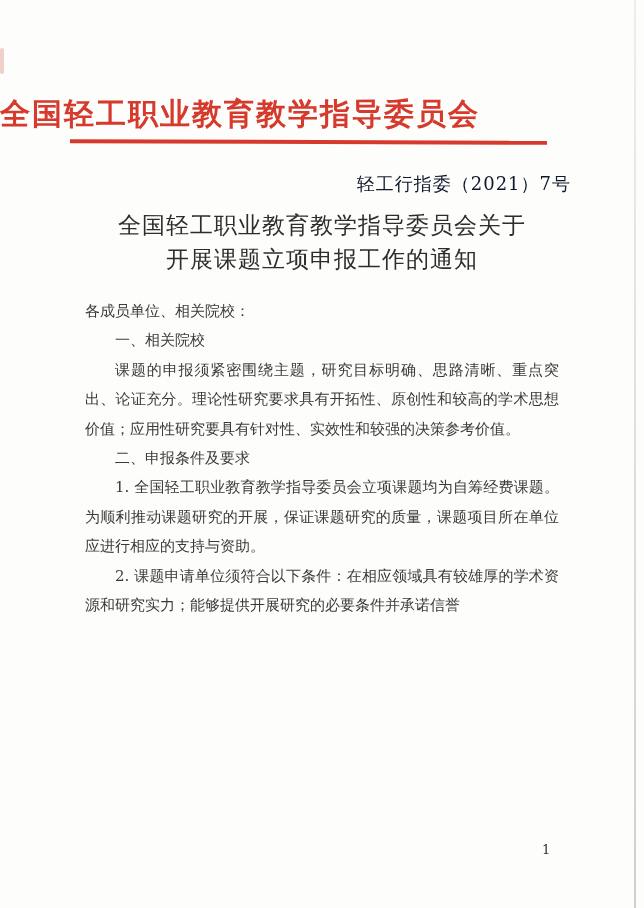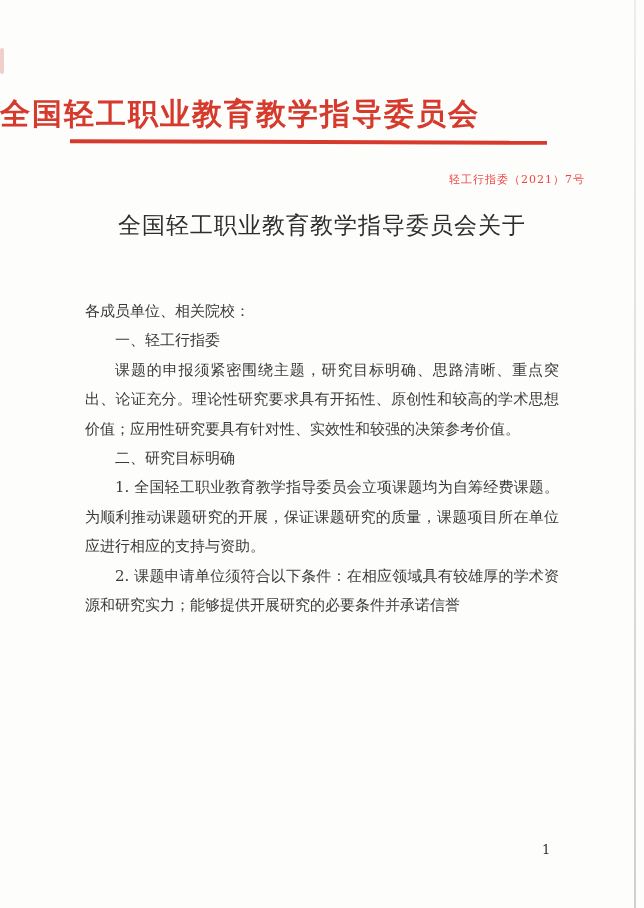--- a/index.html
+++ b/index.html
@@ -33,24 +33,24 @@
     top: 140px;
     left: 70px;
     width: 477px;
     height: 4px;
     background: #d63a2c;
     transform: rotate(0.2deg);
   }
   .doc-number {
     position: absolute;
     top: 172px;
-    right: 59px;
-    font-size: 11px;
+    right: 73px;
+    font-size: 18px;
     letter-spacing: 1px;
-    color: #ef4444;
+    color: #0f172a;
     white-space: nowrap;
   }
   .doc-title {
     position: absolute;
     top: 208px;
     left: 0;
     width: 100%;
     margin: 0;
     text-align: center;
     font-size: 23px;
@@ -110,27 +110,28 @@
 <div class="page">
 
   <div class="letterhead">全国轻工职业教育教学指导委员会</div>
 
   <div class="red-rule"></div>
 
   <div class="doc-number">轻工行指委（2021）7号</div>
 
   <h1 class="doc-title">
     <span>全国轻工职业教育教学指导委员会关于</span><br>
+    <span>开展课题立项申报工作的通知</span>
   </h1>
 
   <div class="body-text">
     <p class="salutation">各成员单位、相关院校：</p>
-    <p class="para">一、轻工行指委</p>
+    <p class="para">一、相关院校</p>
     <p class="para">课题的申报须紧密围绕主题，研究目标明确、思路清晰、重点突出、论证充分。理论性研究要求具有开拓性、原创性和较高的学术思想价值；应用性研究要具有针对性、实效性和较强的决策参考价值。</p>
-    <p class="para">二、研究目标明确</p>
+    <p class="para">二、申报条件及要求</p>
     <p class="para">1. 全国轻工职业教育教学指导委员会立项课题均为自筹经费课题。为顺利推动课题研究的开展，保证课题研究的质量，课题项目所在单位应进行相应的支持与资助。</p>
     <p class="para">2. 课题申请单位须符合以下条件：在相应领域具有较雄厚的学术资源和研究实力；能够提供开展研究的必要条件并承诺信誉</p>
   </div>
 
   <div class="page-number">1</div>
 
   <div class="scan-edge-right"></div>
   <div class="scan-smudge-left"></div>
 
 </div>

